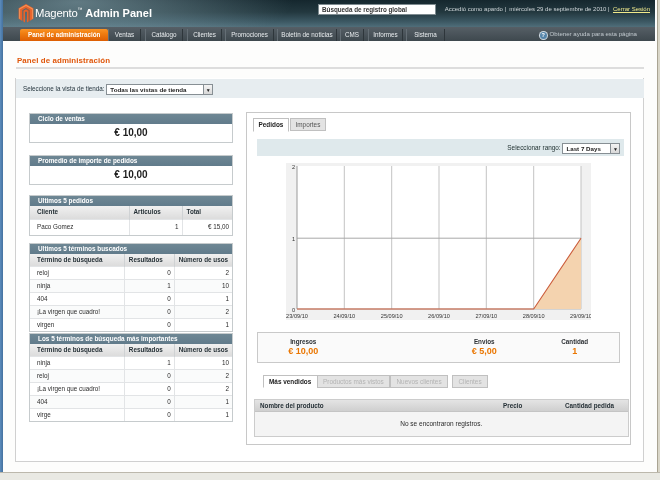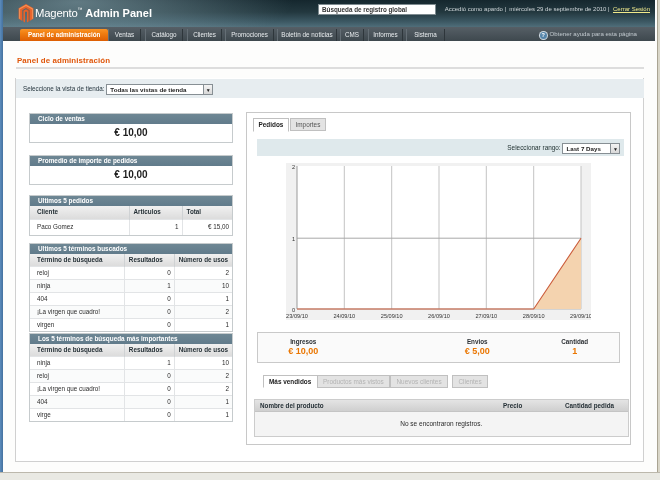--- a/index.html
+++ b/index.html
@@ -250,21 +250,21 @@
     <text x="295" y="155" text-anchor="middle">29/09/10</text>
   </g>
   </g>
 </svg>
 
 <div class="abs" id="statsbox">
   <div class="stat" style="left:0;">
       <div class="lb">Ingresos</div>
       <div class="vl">€ 10,00</div>
     </div>
-  <div class="stat" style="left:174px;">
+  <div class="stat" style="left:181px;">
       <div class="lb">Envios</div>
       <div class="vl">€ 5,00</div>
     </div>
   <div class="stat" style="left:271.5px;">
       <div class="lb">Cantidad</div>
       <div class="vl">1</div>
     </div>
 </div>
 
 <div class="htab on" style="left:262.5px; top:374.5px;">Más vendidos</div>

